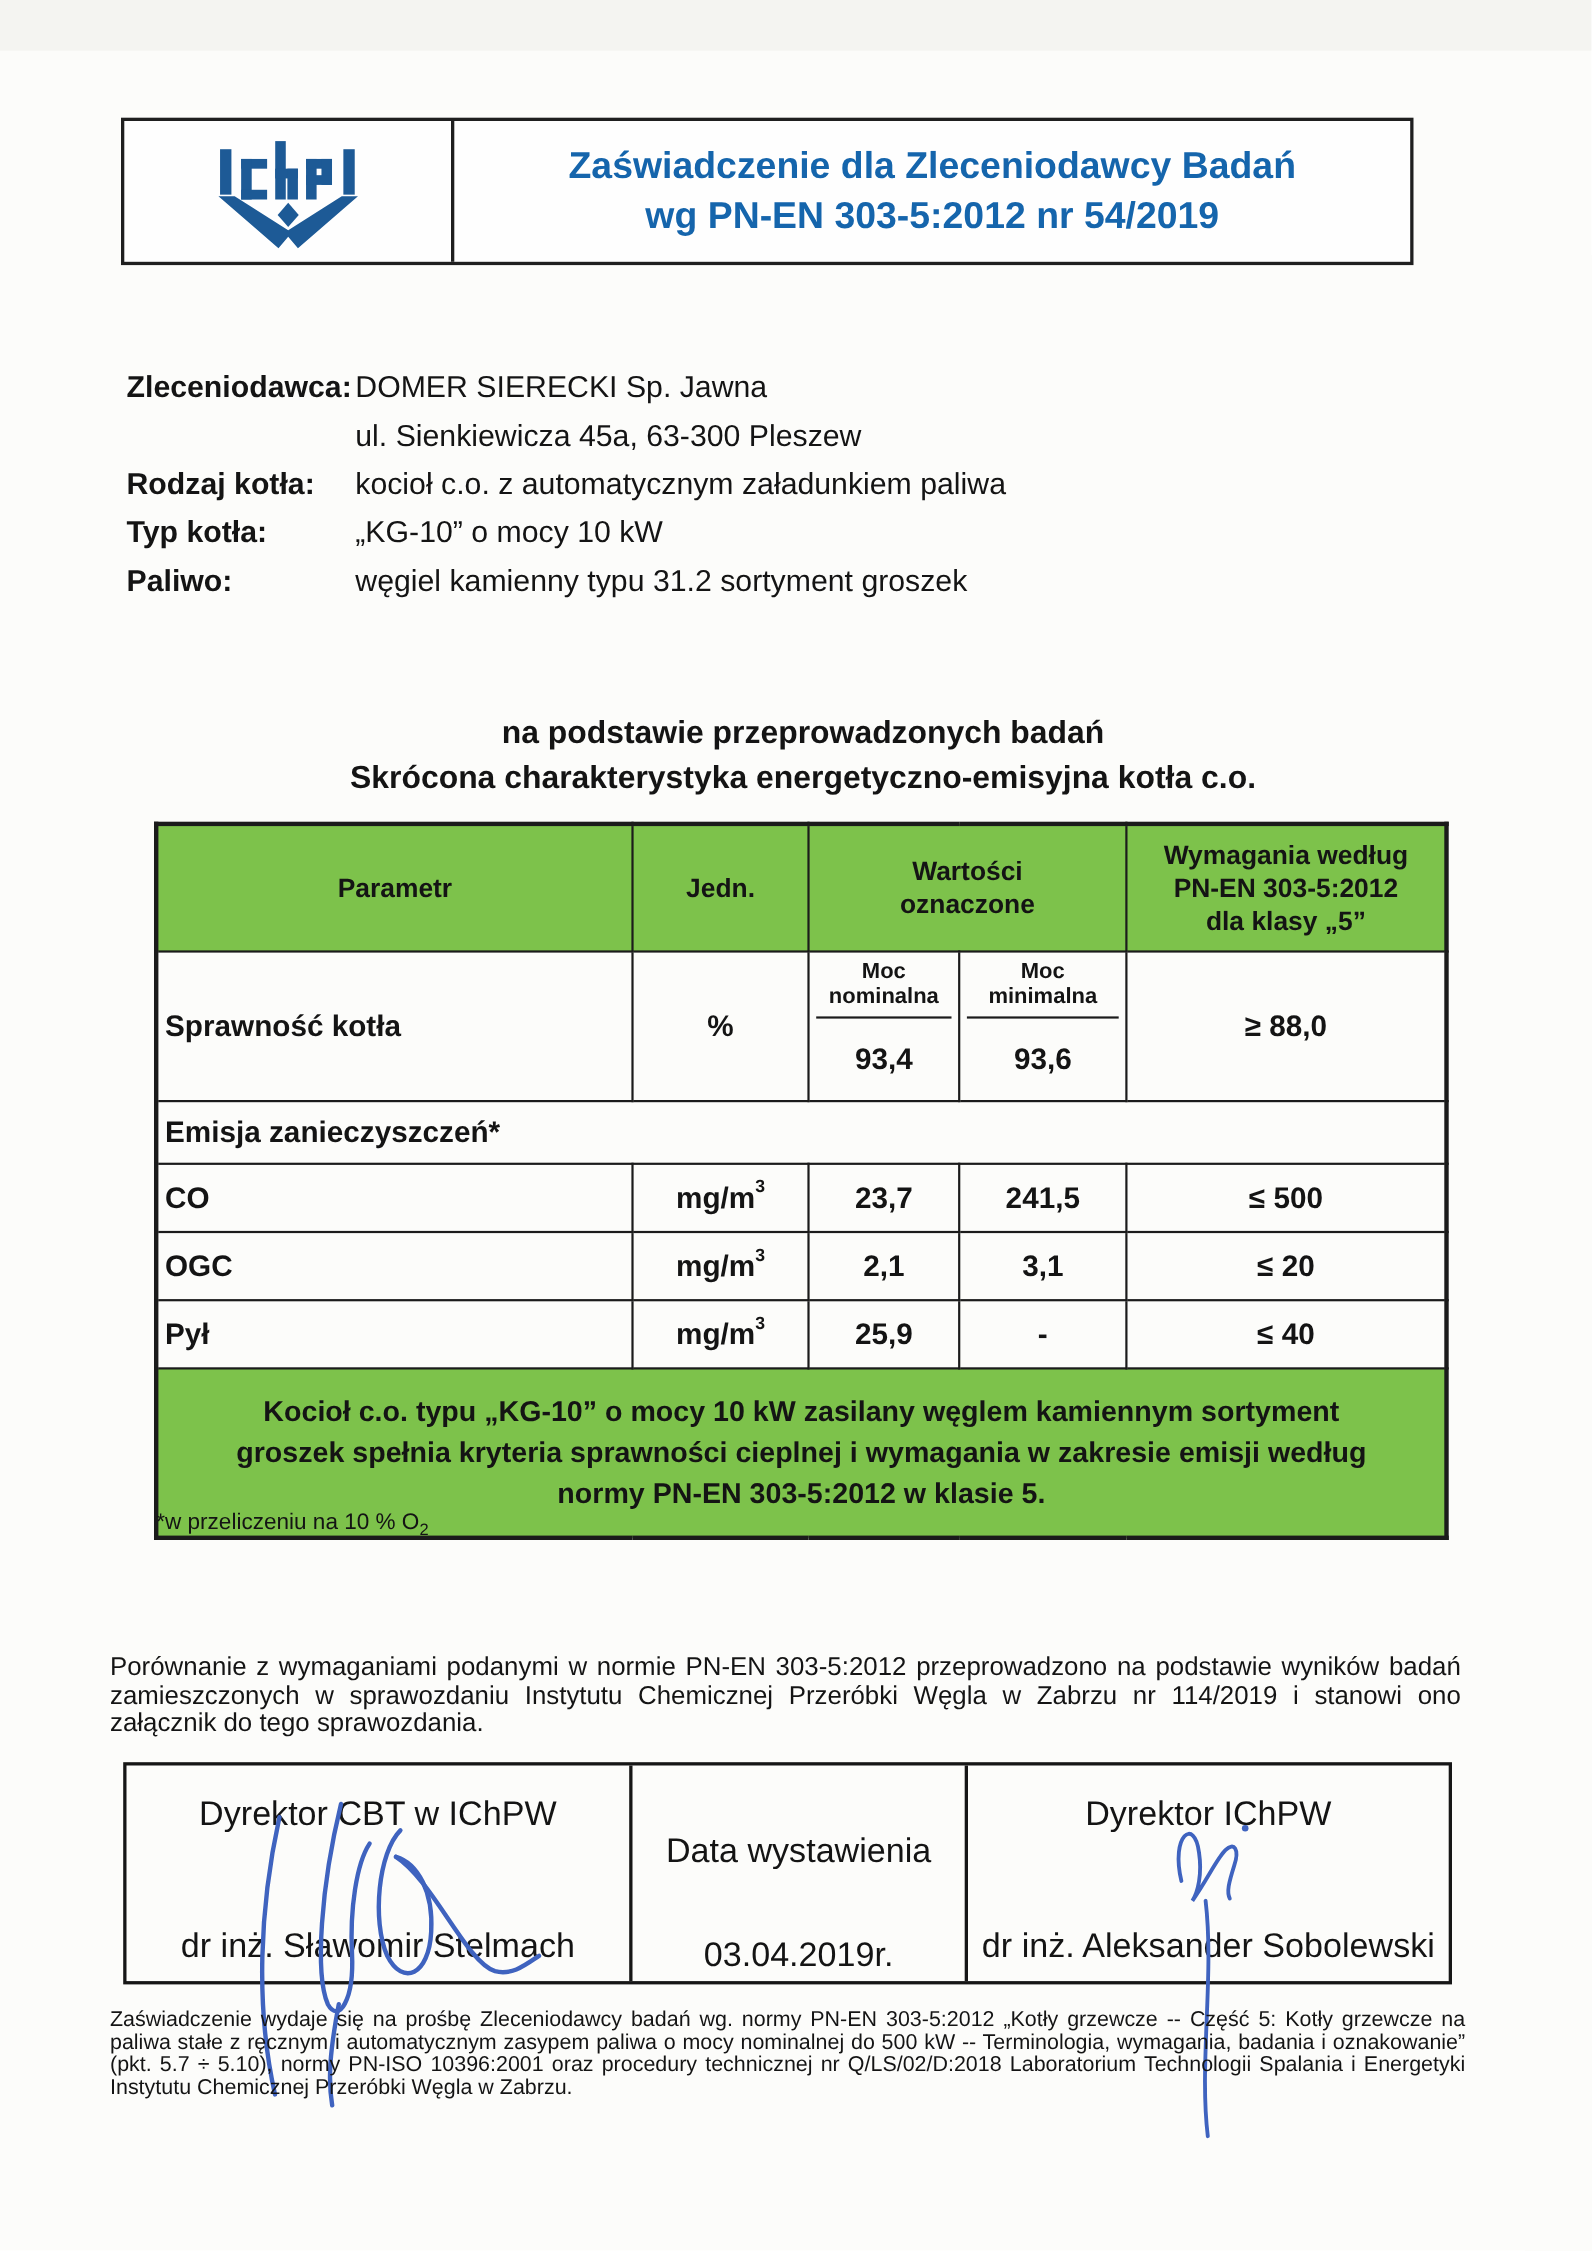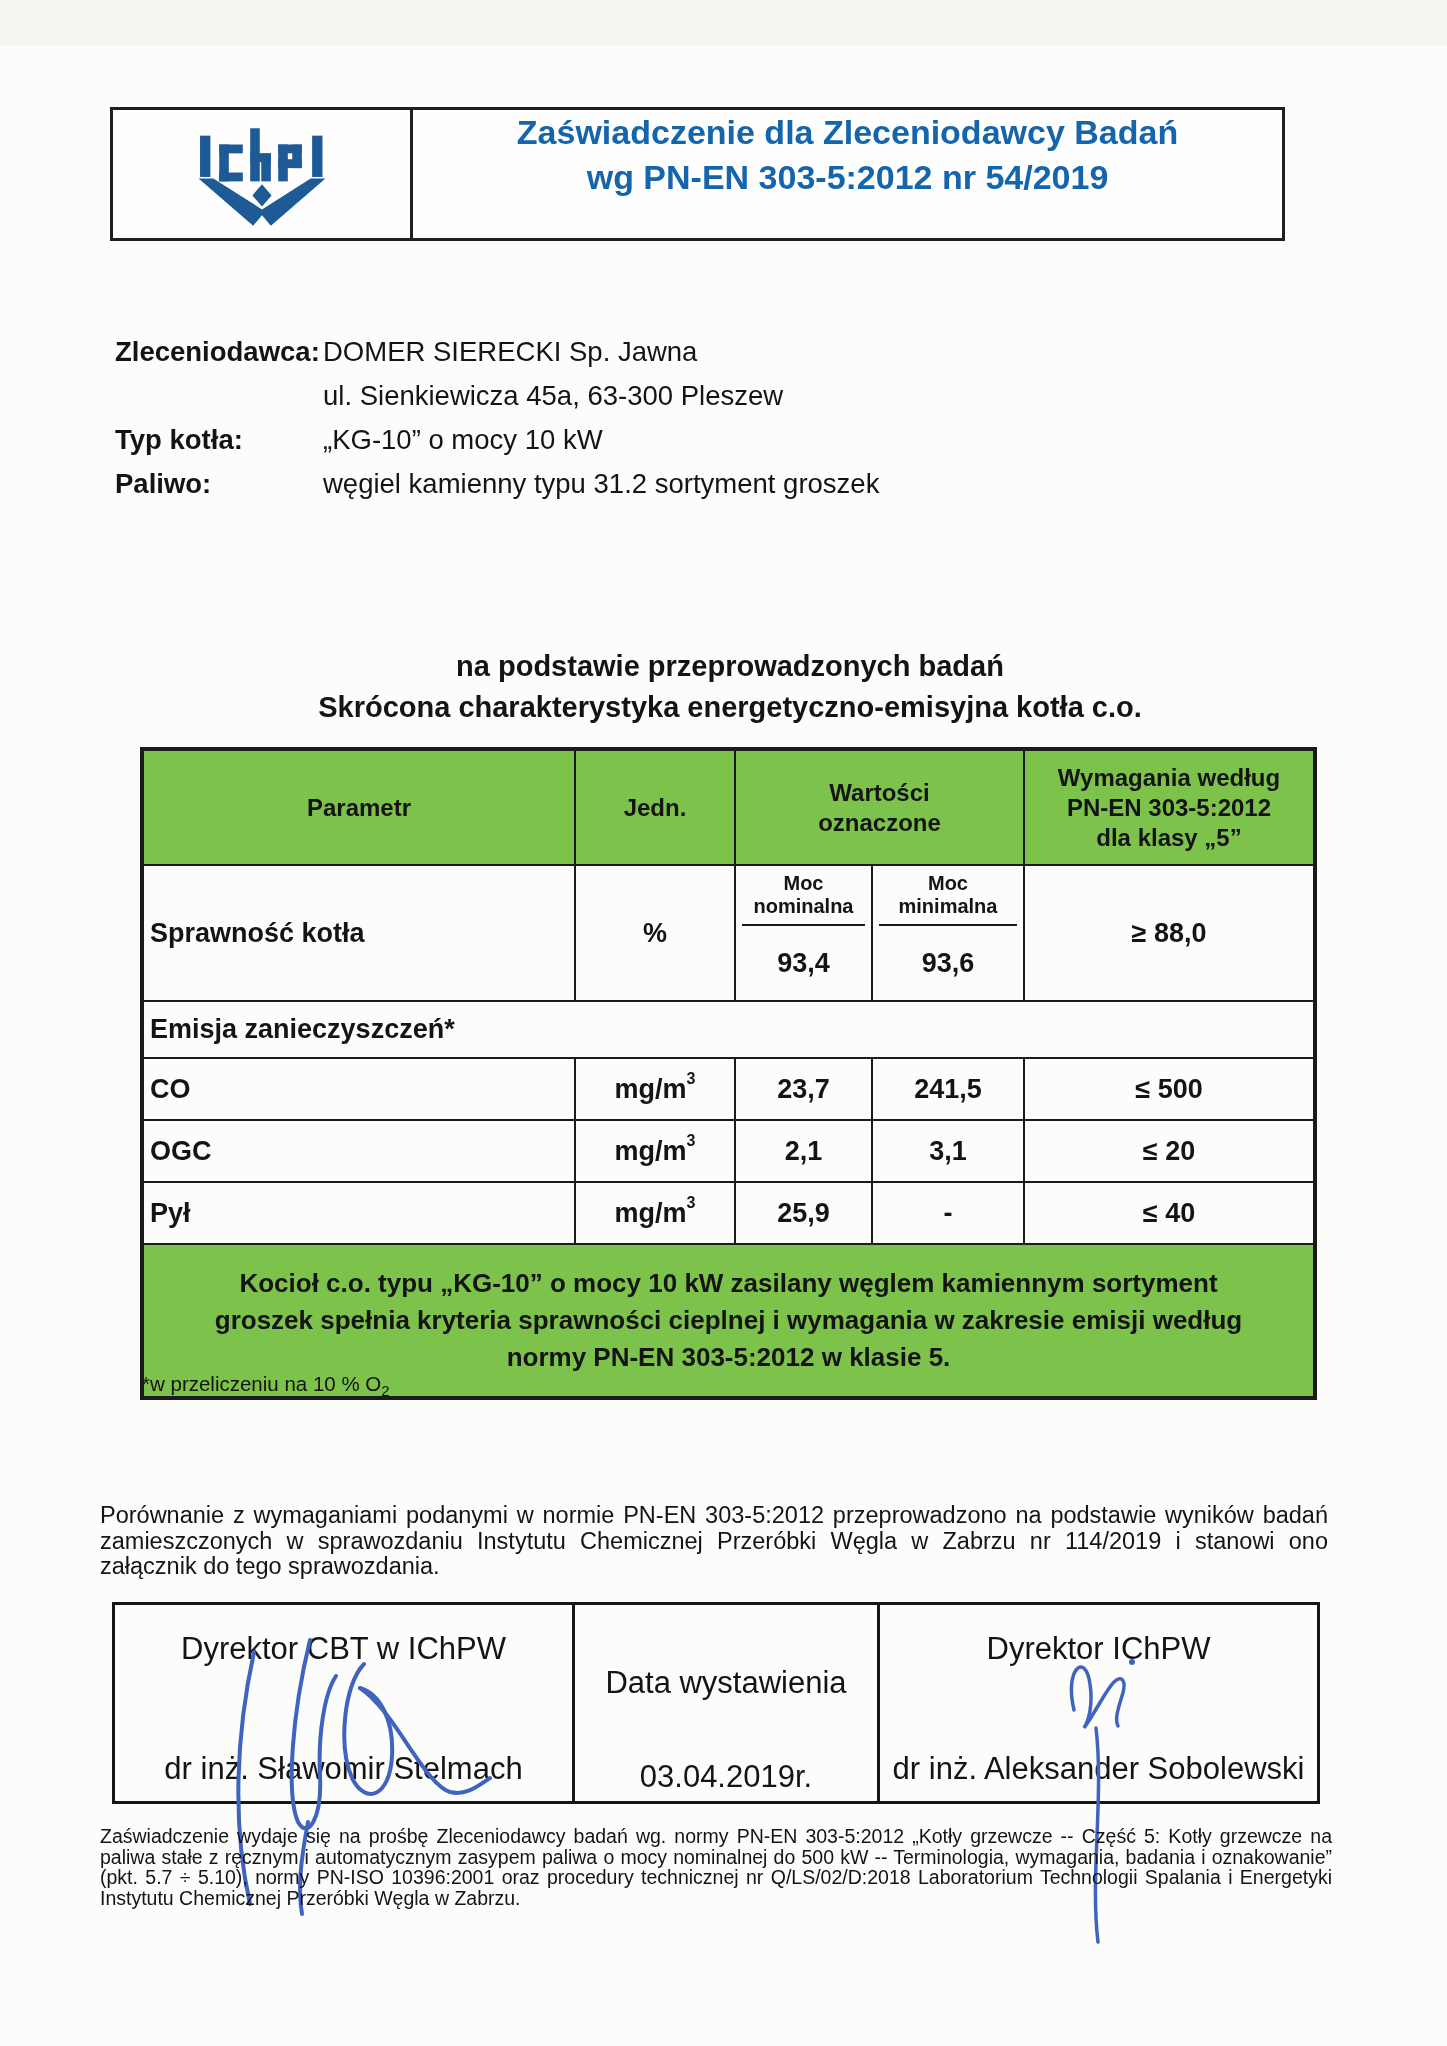--- a/index.html
+++ b/index.html
@@ -13,21 +13,21 @@
   }
   .scan-band{position:absolute;left:0;top:0;width:100%;height:46px;background:#f4f4f1;}
 
   
   .header-box{
     position:absolute;left:110px;top:107px;width:1175px;height:134px;
     border:3px solid #1f1f1f;background:#fefefe;display:flex;box-sizing:border-box;
   }
   .logo-cell{width:300px;border-right:3px solid #1f1f1f;display:flex;align-items:center;justify-content:center;box-sizing:border-box;}
   .title-cell{
-    flex:1;display:flex;flex-direction:column;align-items:center;
+    flex:1;display:flex;flex-direction:column;align-items:center;justify-content:center;
     color:#1565ac;font-weight:bold;font-size:34px;line-height:45px;text-align:center;
   }
 
   
   .info-block{position:absolute;left:115px;top:330px;width:1150px;font-size:27.5px;line-height:44px;}
   .info-row{display:flex;}
   .info-label{width:208px;font-weight:bold;flex:none;}
   .info-value{flex:1;}
 
   
@@ -138,20 +138,24 @@
   <div class="info-block">
     <div class="info-row">
       <span class="info-label">Zleceniodawca:</span>
       <span class="info-value">DOMER SIERECKI Sp. Jawna</span>
     </div>
     <div class="info-row">
       <span class="info-label"></span>
       <span class="info-value">ul. Sienkiewicza 45a, 63-300 Pleszew</span>
     </div>
     <div class="info-row">
+      <span class="info-label">Rodzaj kotła:</span>
+      <span class="info-value">kocioł c.o. z automatycznym załadunkiem paliwa</span>
+    </div>
+    <div class="info-row">
       <span class="info-label">Typ kotła:</span>
       <span class="info-value">„KG-10” o mocy 10 kW</span>
     </div>
     <div class="info-row">
       <span class="info-label">Paliwo:</span>
       <span class="info-value">węgiel kamienny typu 31.2 sortyment groszek</span>
     </div>
   </div>
 
   <div class="section-heading">

